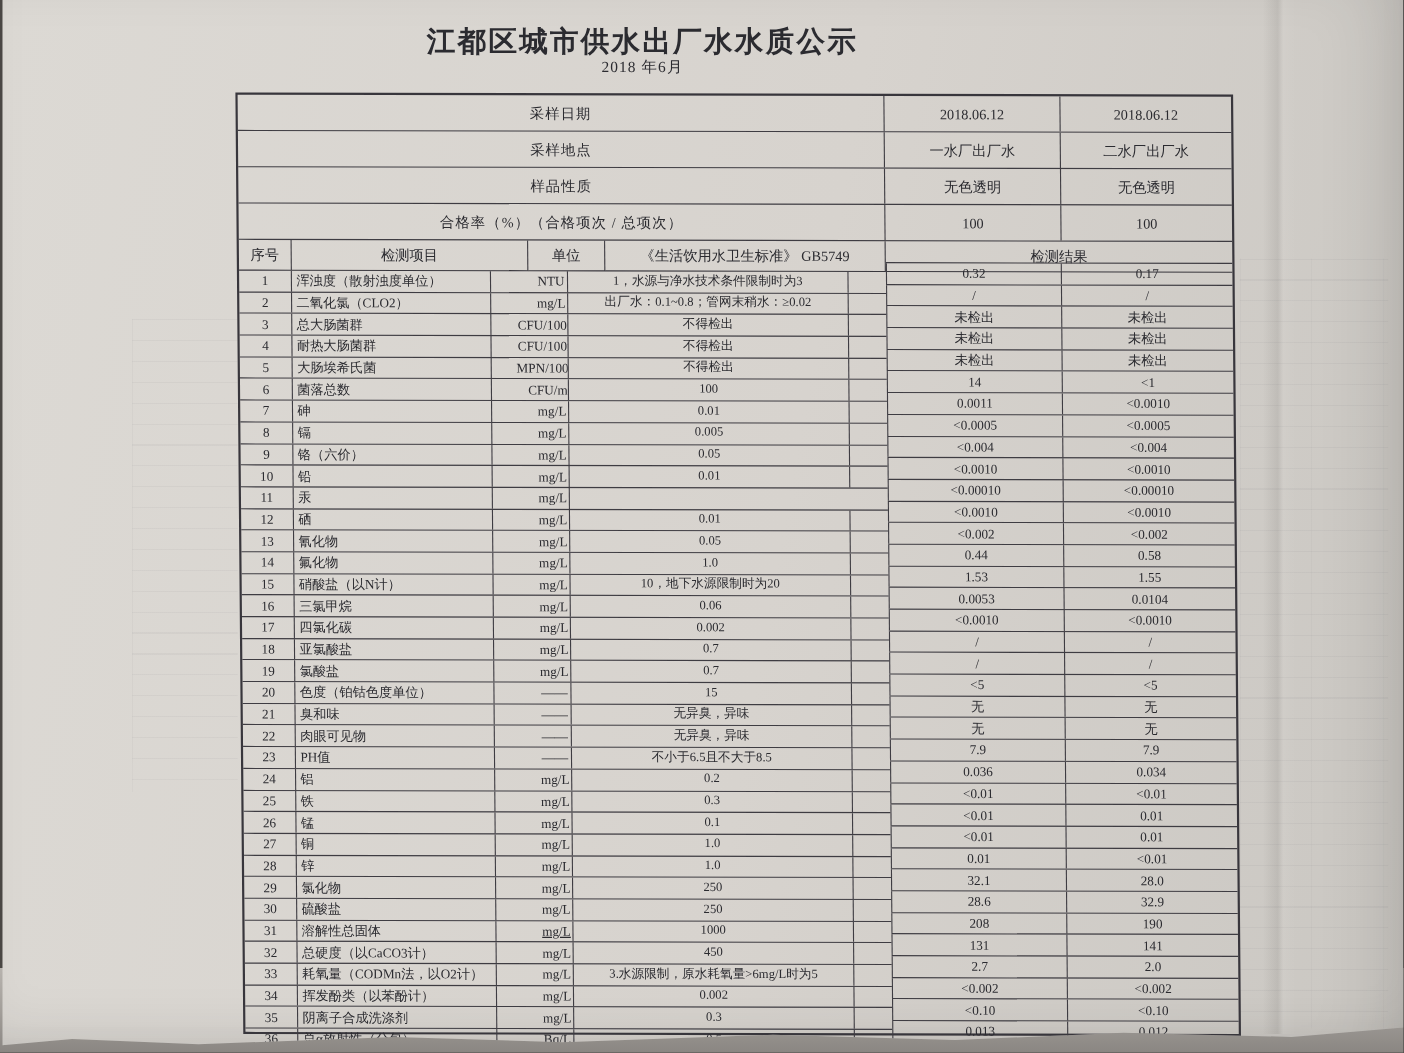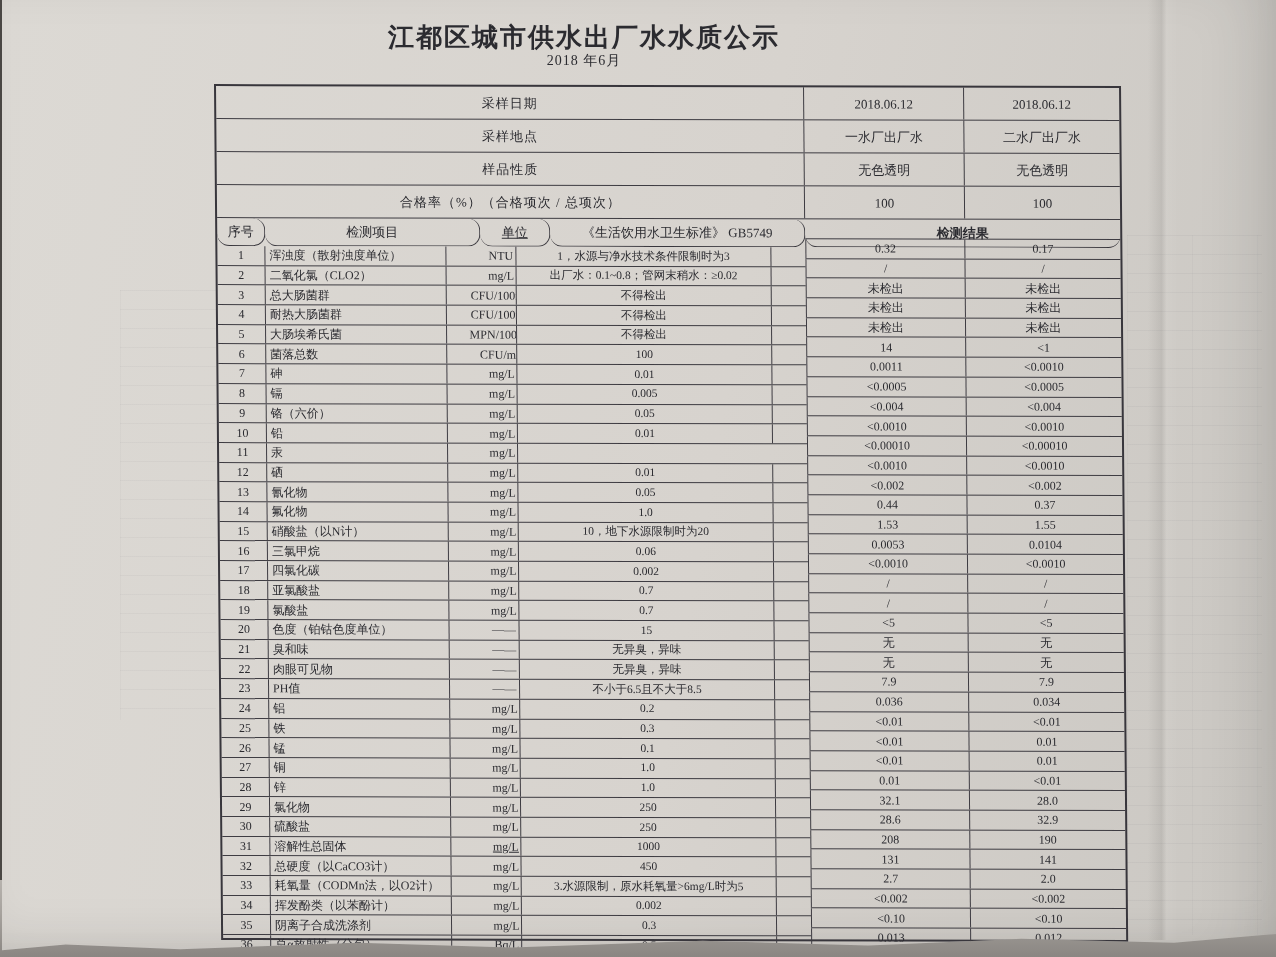--- a/index.html
+++ b/index.html
@@ -54,26 +54,26 @@
   .cell{box-sizing:border-box;display:flex;align-items:center;justify-content:center;
         border-right:1px solid #3e3c42;overflow:hidden;white-space:nowrap;}
   .cell.last{border-right:none;}
   
   .irow{display:flex;height:32px;border-bottom:1px solid #3e3c42;}
   .ilabel{width:588px;font-size:13px;letter-spacing:1px;}
   .ival1{width:160px;font-size:13px;}
   .ival2{width:155px;font-size:13px;border-right:none;}
   
   .chrow{display:flex;height:28px;}
-  .chrow .cell{border-bottom:1.5px solid #38363c;font-size:13px;border-radius:12px;}
+  .chrow .cell{border-bottom:1.5px solid #38363c;font-size:13px;}
   .ch-no{width:48px;}
   .ch-item{width:215px;text-align:center;}
-  .ch-unit{width:70px;text-decoration:underline;}
+  .ch-unit{width:70px;}
   .ch-std{width:255px;}
-  .ch-res{width:315px;border-right:none;border-bottom:none;font-size:13px;font-weight:bold;}
+  .ch-res{width:315px;border-right:none;border-bottom:none;font-size:13px;}
   
   .dsec{position:relative;height:calc(37 * 18.7px);}
   .dleft{position:absolute;left:0;top:0;width:588px;}
   .drow{display:flex;height:18.7px;border-bottom:1px solid #3e3c42;}
   .drow:last-child{border-bottom:none;}
   .c-no{width:48px;}
   .c-item{width:181px;justify-content:flex-start;padding-left:4px;}
   .c-unit{width:70px;padding-left:40px;}
   .c-std{width:255px;border-right:none;font-size:11.5px;}
   .c-unit.u{text-decoration:underline;}
@@ -451,21 +451,21 @@
     <div class="cell c-r2 last">&lt;0.0010</div>
   </div>
 
   <div class="rrow">
     <div class="cell c-r1">&lt;0.002</div>
     <div class="cell c-r2 last">&lt;0.002</div>
   </div>
 
   <div class="rrow">
     <div class="cell c-r1">0.44</div>
-    <div class="cell c-r2 last">0.37</div>
+    <div class="cell c-r2 last">0.58</div>
   </div>
 
   <div class="rrow">
     <div class="cell c-r1">1.53</div>
     <div class="cell c-r2 last">1.55</div>
   </div>
 
   <div class="rrow">
     <div class="cell c-r1">0.0053</div>
     <div class="cell c-r2 last">0.0104</div>

